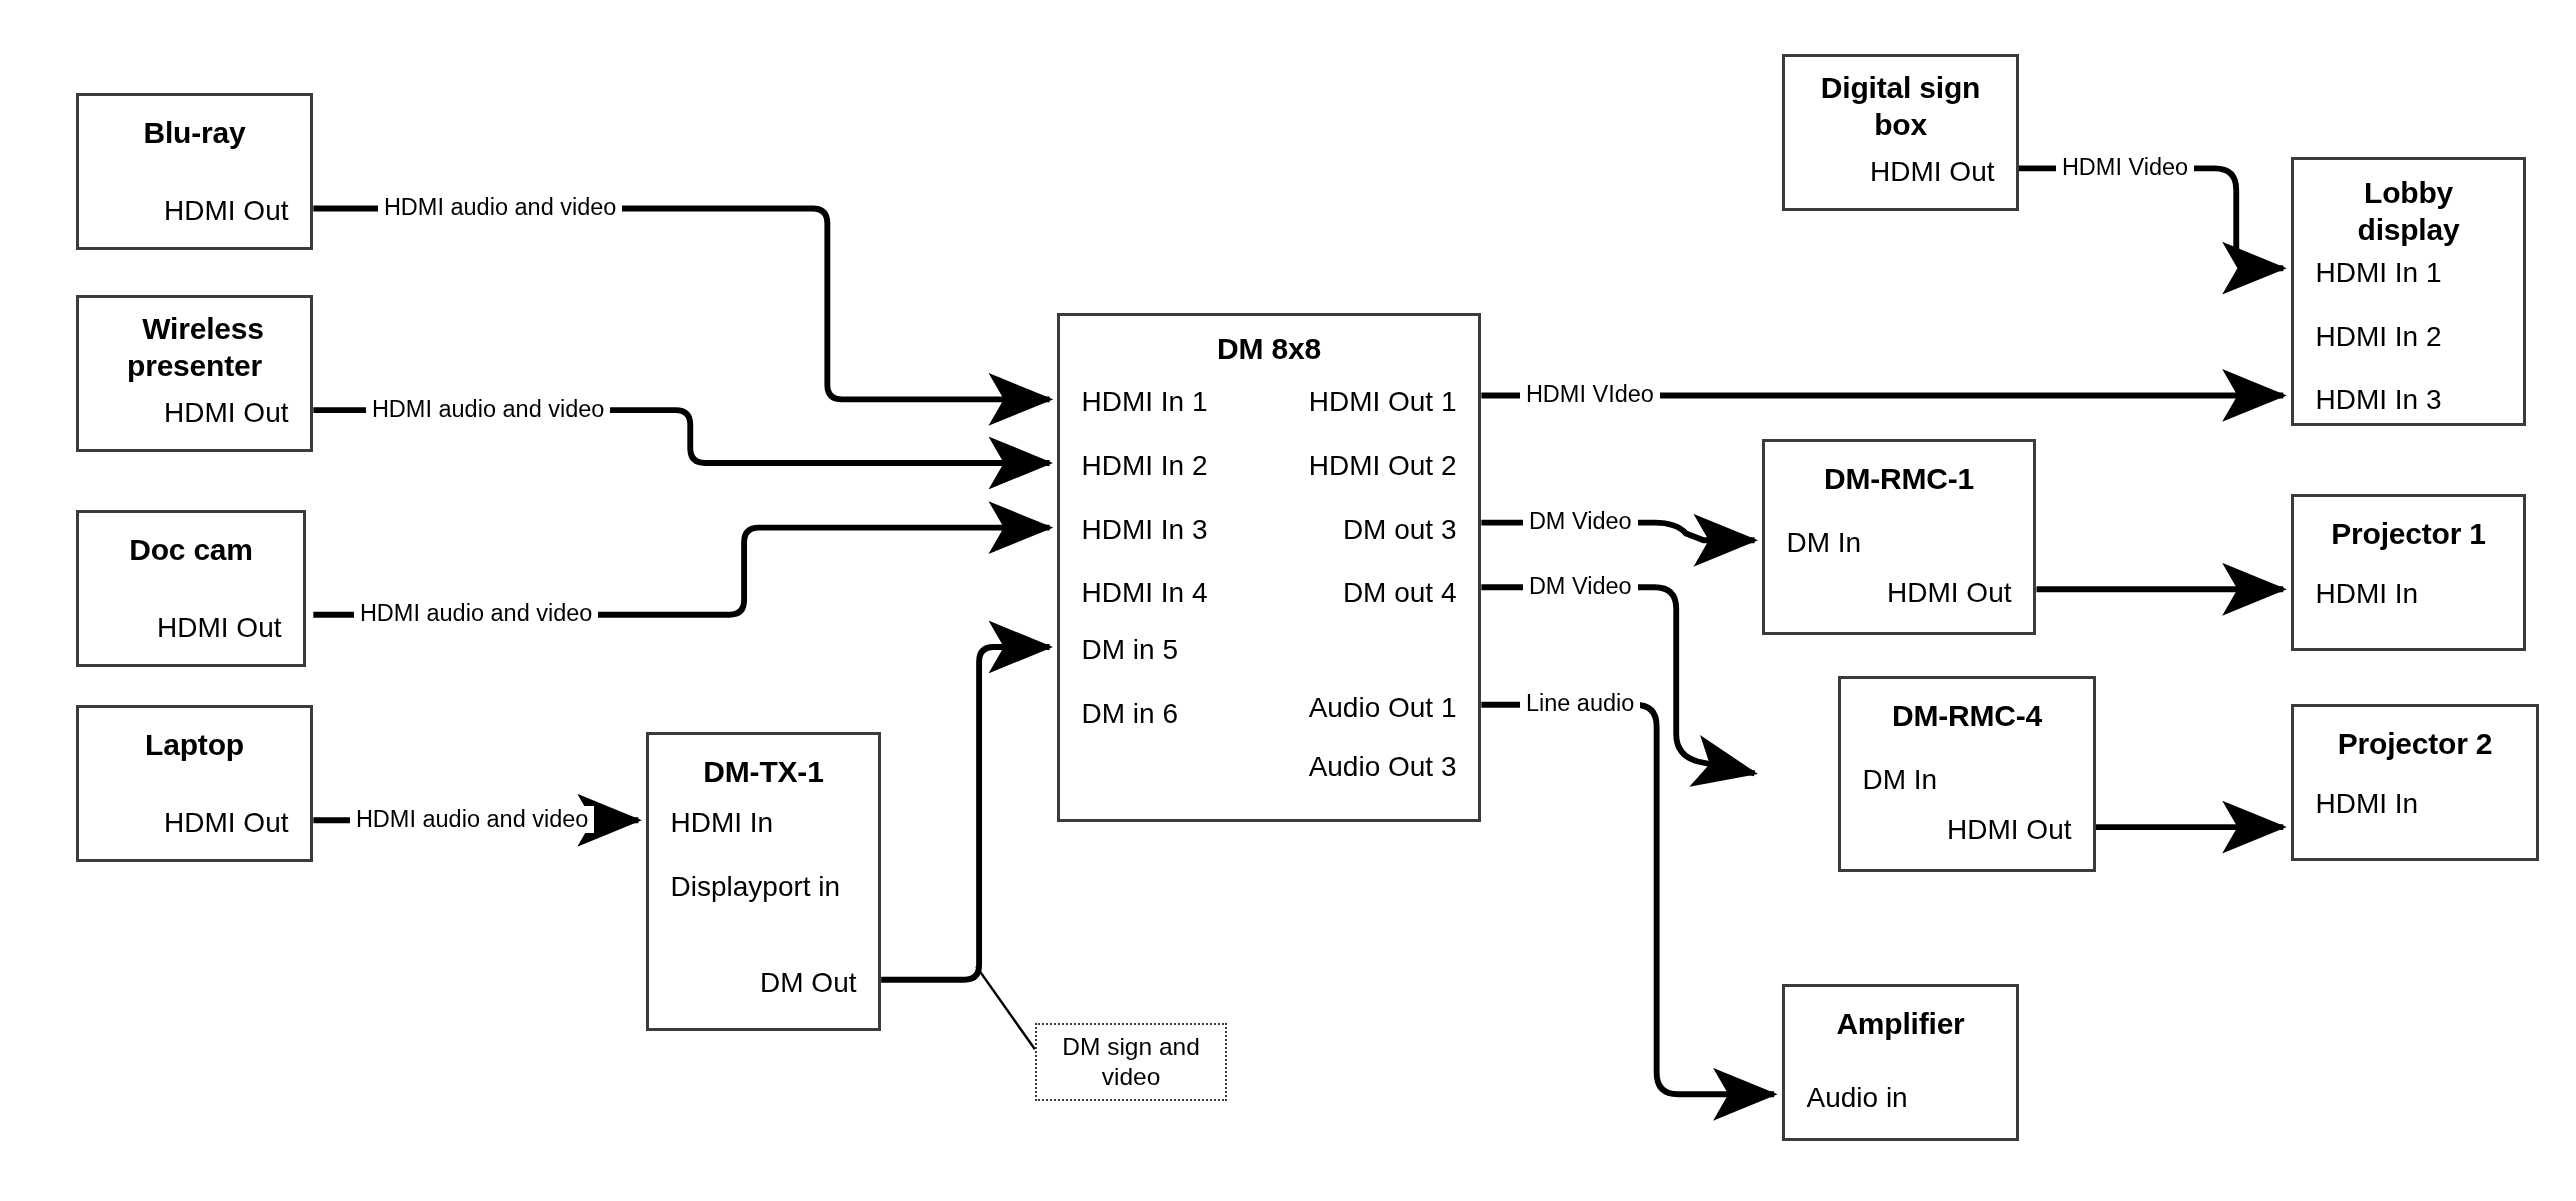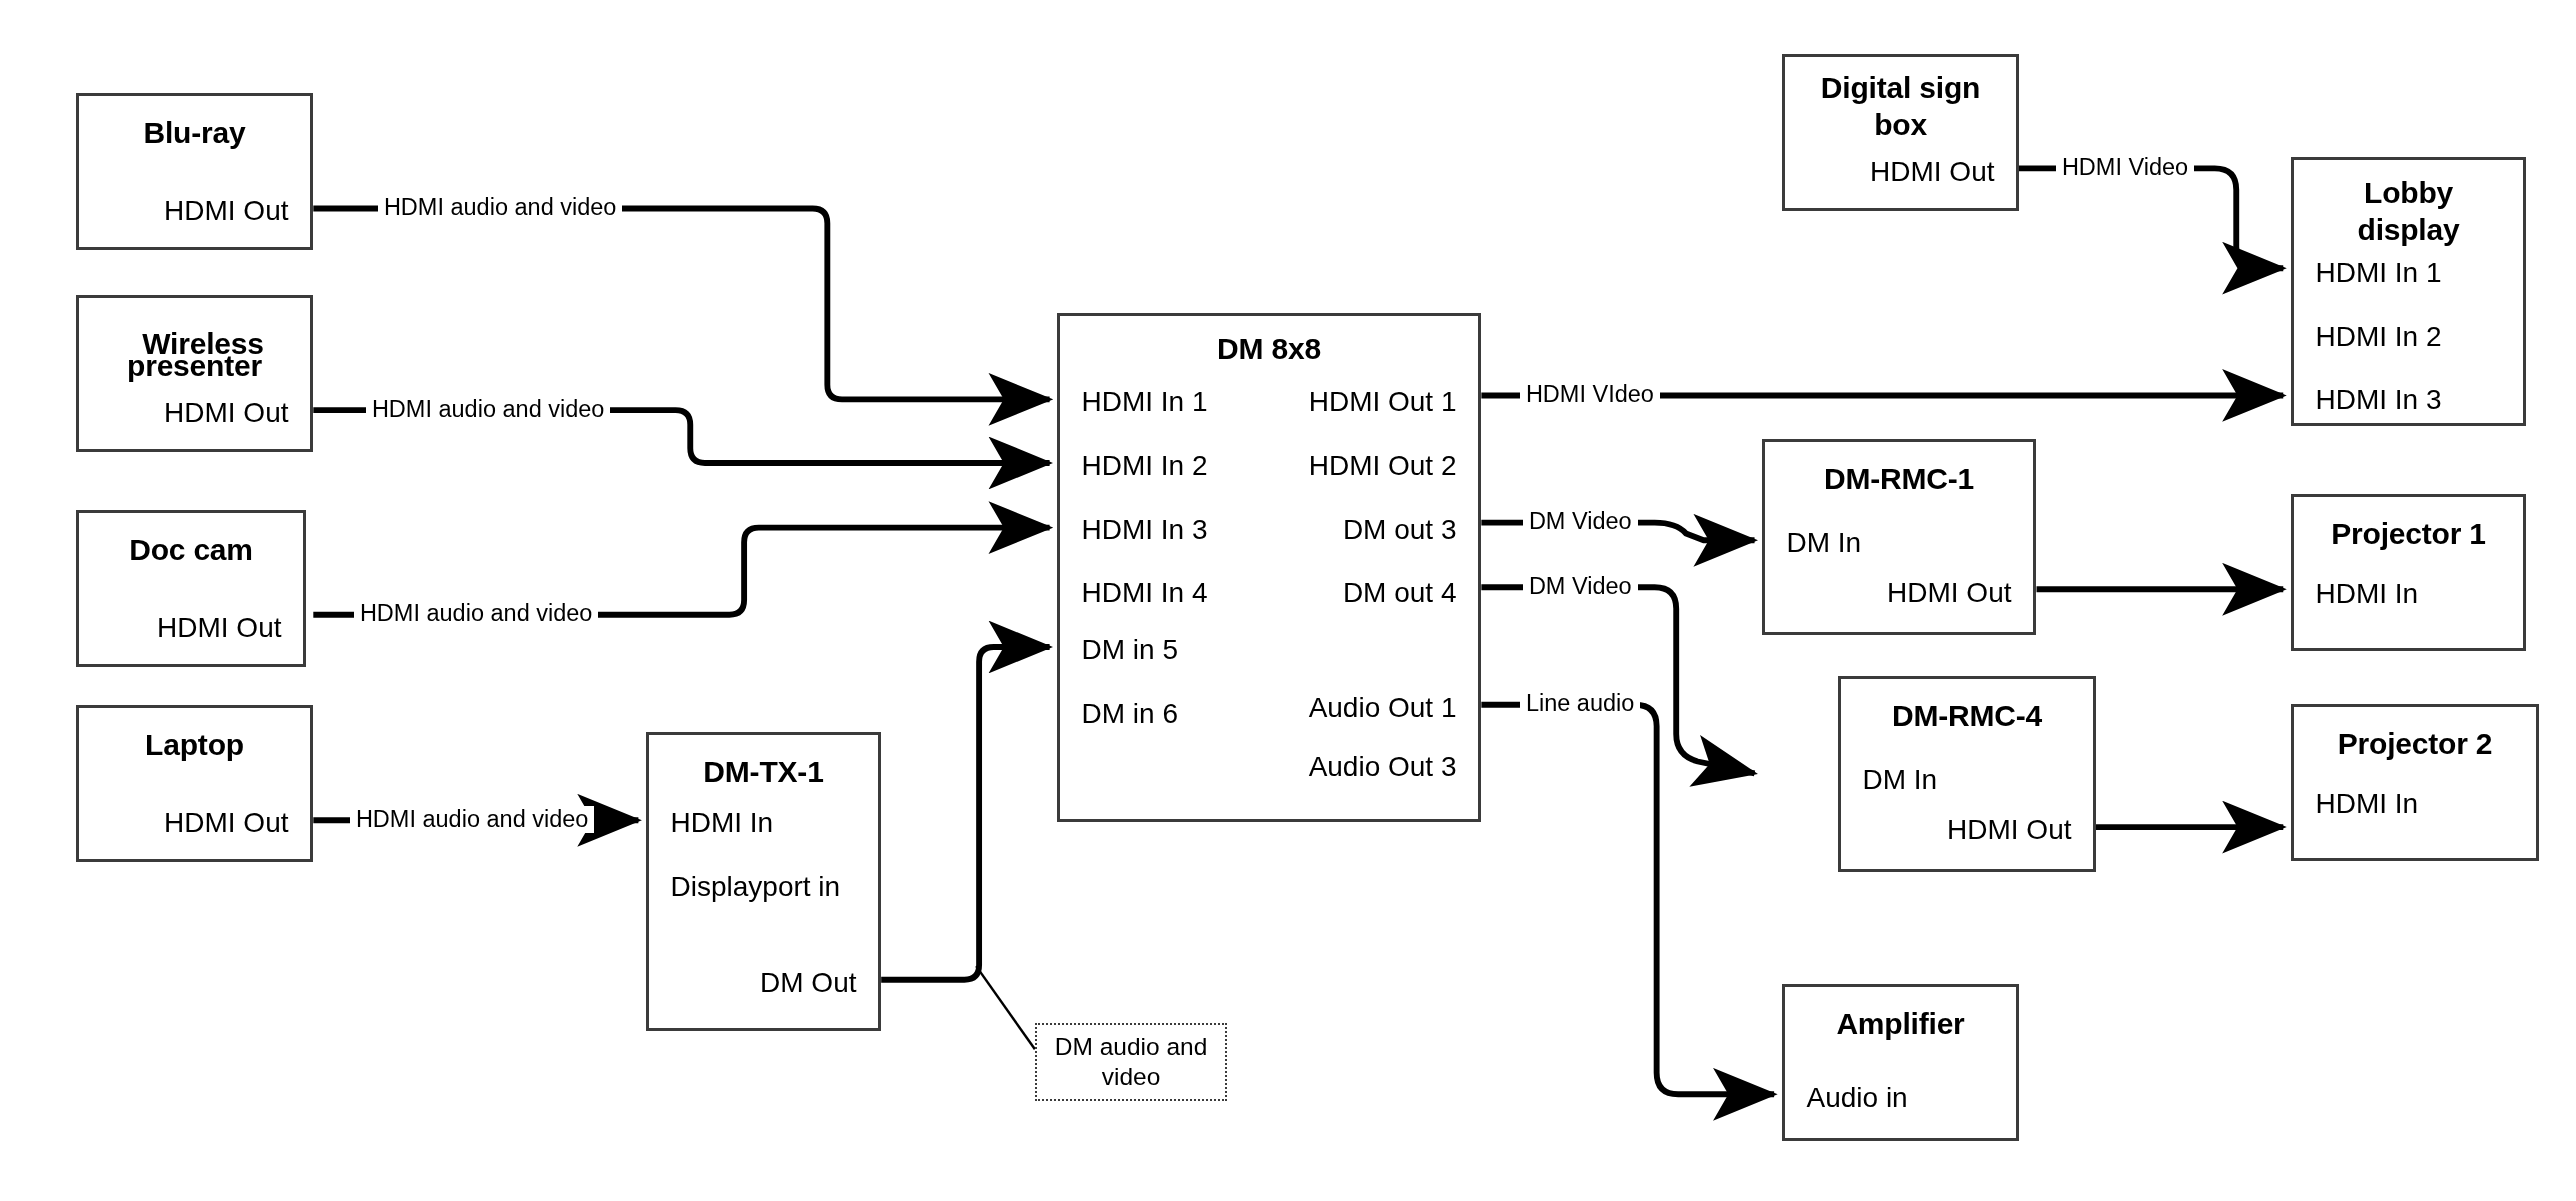--- a/index.html
+++ b/index.html
@@ -114,21 +114,21 @@
 
     <path d="M 2080,845 L 2332,845" fill="none" stroke="#000000" stroke-width="6" marker-end="url(#arrowhead)"></path>
   </svg>
 
   <div class="node-box" style="left:76px; top:93px; width:237px; height:157px;">
     <div class="node-title" style="top:17.6px;">Blu-ray</div>
     <div class="port right" style="top:98px;">HDMI Out</div>
   </div>
 
   <div class="node-box" style="left:76px; top:295px; width:237px; height:157px;">
-    <div class="node-title" style="top:27px;padding-left:17px;">Wireless</div>
+    <div class="node-title" style="top:12px;padding-left:17px;">Wireless</div>
     <div class="node-title" style="top:49px;">presenter</div>
     <div class="port right" style="top:98px;">HDMI Out</div>
   </div>
 
   <div class="node-box" style="left:76px; top:510px; width:230px; height:157px;">
     <div class="node-title" style="top:17.6px;">Doc cam</div>
     <div class="port right" style="top:98px;">HDMI Out</div>
   </div>
 
   <div class="node-box" style="left:76px; top:705px; width:237px; height:157px;padding-left:32px;">
@@ -215,19 +215,19 @@
   <div class="edge-label" style="left:1520px; top:381px;">HDMI VIdeo</div>
 
   <div class="edge-label" style="left:1523px; top:508px;">DM Video</div>
 
   <div class="edge-label" style="left:1523px; top:573px;">DM Video</div>
 
   <div class="edge-label" style="left:1520px; top:690px;">Line audio</div>
 
   <div class="callout-box" style="left:1035px; top:1023px; width:192px; height:78px;">
     <span class="callout-text">
-      <span>DM audio and</span><br>
+      <span>DM sign and</span><br>
       <span>video</span>
     </span>
   </div>
 
 </div>
 
 
 </body></html>

